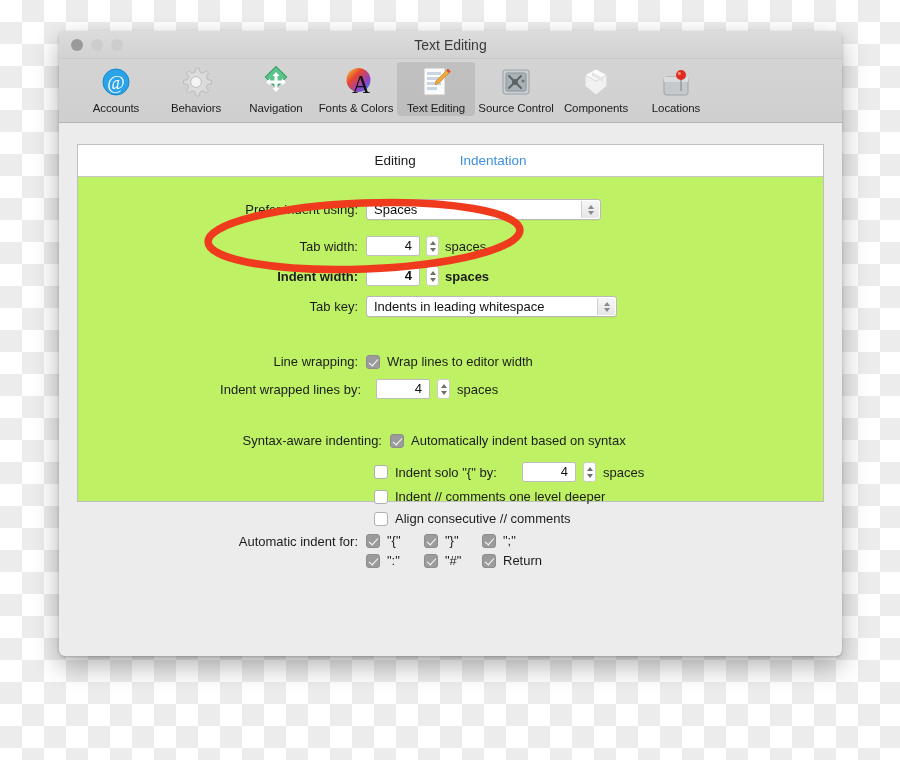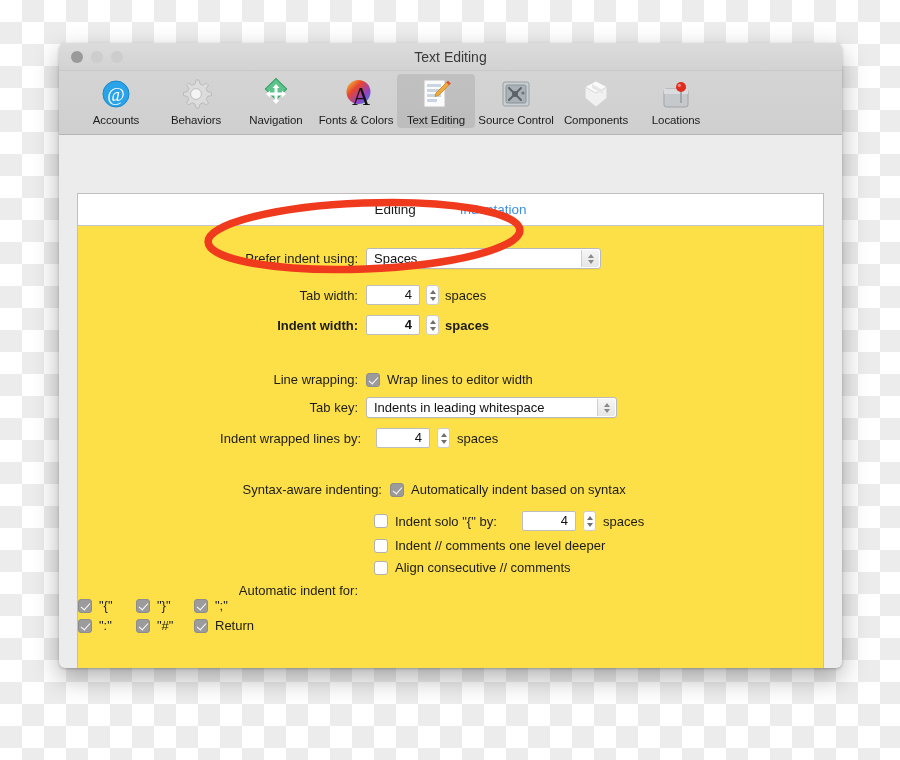--- a/index.html
+++ b/index.html
@@ -17,21 +17,21 @@
     background-image:
       linear-gradient(45deg, #ececec 25%, transparent 25%, transparent 75%, #ececec 75%),
       linear-gradient(45deg, #ececec 25%, transparent 25%, transparent 75%, #ececec 75%);
     background-size: 44px 44px;
     background-position: 0 0, 22px 22px;
   }
 
   
   #window {
     position: absolute;
-    left: 59px; top: 43px;
+    left: 59px; top: 31px;
     width: 783px; height: 625px;
     border-radius: 6px;
     background: #ececec;
     box-shadow: 0 10px 26px rgba(0,0,0,0.30), 0 1px 3px rgba(0,0,0,0.22);
     overflow: hidden;
   }
 
   
   .titlebar {
     position: relative;
@@ -73,24 +73,23 @@
     margin-top: 3px;
     font-size: 11.5px; color: #1c1c1c;
     white-space: nowrap; text-align: center;
     letter-spacing: -0.1px;
   }
 
   
   .panel {
     position: absolute;
     left: 18px; top: 113px;
-    width: 747px; height: 495px;
-    background: #fde047;
+    width: 747px; height: 358px;
+    background: #bef264;
     border: 1px solid #bfbfbf;
-    margin-top: 37px;
   }
   .tabstrip {
     height: 32px;
     border-bottom: 1px solid #c6c6c6;
     display: flex; justify-content: center; align-items: center;
     gap: 44px;
     background: #fff;
   }
   .tab { font-size: 13.5px; cursor: default; }
   .tab.active  { color: #1a1a1a; }
@@ -352,41 +351,41 @@
         <div class="ctrl">
           <div class="numfield">4</div>
           <div class="stepper">
             <i class="chev up"></i>
               <i class="chev down"></i>
           </div>
           <span class="unit">spaces</span>
         </div>
       </div>
 
-      <div class="row" style="margin-top:37px;">
-        <span class="lbl">Line wrapping:</span>
-        <div class="cbline">
-          <span class="cb on"></span>
-          <span class="cbtext">Wrap lines to editor width</span>
-        </div>
-      </div>
-
       <div class="row" style="margin-top:9px;">
         <span class="lbl">Tab key:</span>
         <div class="ctrl">
           <div class="popup" style="width:251px;">
             <span>Indents in leading whitespace</span>
             <span class="arrows">
               <i class="chev up"></i>
                 <i class="chev down"></i>
             </span>
           </div>
         </div>
       </div>
 
+      <div class="row" style="margin-top:37px;">
+        <span class="lbl">Line wrapping:</span>
+        <div class="cbline">
+          <span class="cb on"></span>
+          <span class="cbtext">Wrap lines to editor width</span>
+        </div>
+      </div>
+
       <div class="sub" style="margin-left:126px;">
         <span class="cbtext" style="width:165px;text-align:right;padding-right:8px;">Indent wrapped lines by:</span>
         <div class="numfield">4</div>
         <div class="stepper">
           <i class="chev up"></i>
             <i class="chev down"></i>
         </div>
         <span class="unit">spaces</span>
       </div>
 
@@ -412,21 +411,21 @@
       <div class="sub">
         <span class="cb"></span>
         <span class="cbtext">Indent // comments one level deeper</span>
       </div>
 
       <div class="sub">
         <span class="cb"></span>
         <span class="cbtext">Align consecutive // comments</span>
       </div>
 
-      <div class="row" style="margin-top:4px; align-items:flex-start;flex-direction:column;">
+      <div class="row" style="margin-top:4px; align-items:flex-start;">
         <span class="lbl" style="padding-top:1px;">Automatic indent for:</span>
         <div class="grid2">
           <span class="cbline">
             <span class="cb on"></span>
             <span class="cbtext">"{"</span>
           </span>
           <span class="cbline">
             <span class="cb on"></span>
             <span class="cbtext">"}"</span>
           </span>

